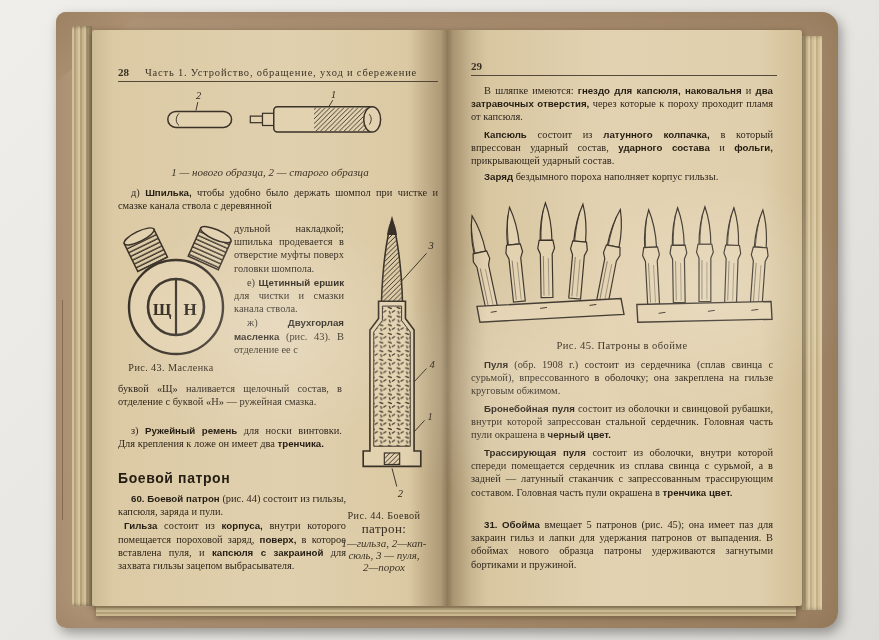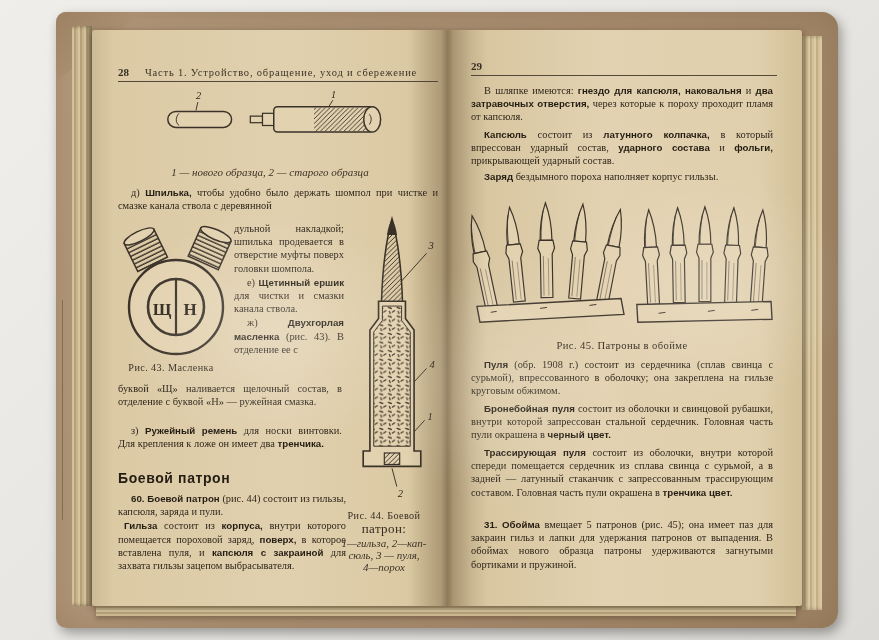--- a/index.html
+++ b/index.html
@@ -189,21 +189,21 @@
       <line x1="84" y1="218" x2="73" y2="230" stroke="#3a3228" stroke-width="1"></line>
       <text class="figlabel" x="56" y="298">2</text>
       <line x1="50" y1="268" x2="55" y2="287" stroke="#3a3228" stroke-width="1"></line>
     </svg>
 
     <div class="abs" style="left:234px;top:480px;width:116px;">
       <div class="caption" style="font-size:10.2px;">Рис. 44. Боевой</div>
       <div class="caption" style="font-size:13px;">патрон:</div>
       <div class="caption-sub">1—гильза, 2—кап-</div>
       <div class="caption-sub">сюль, 3 — пуля,</div>
-      <div class="caption-sub">4—порох</div>
+      <div class="caption-sub">2—порох</div>
     </div>
   </div>
 
   <div class="page page-r">
 
     <div class="runhead-row abs" style="left:24px;top:30px;width:306px;">
       <span class="pagenum">29</span>
     </div>
 
     <div class="txt ind abs" style="left:24px;top:54px;width:302px;"><span>В шляпке имеются: </span><span class="b">гнездо для капсюля, наковальня</span><span> и </span><span class="b">два затравочных отверстия,</span><span> через которые к пороху проходит пламя от капсюля.</span></div>

